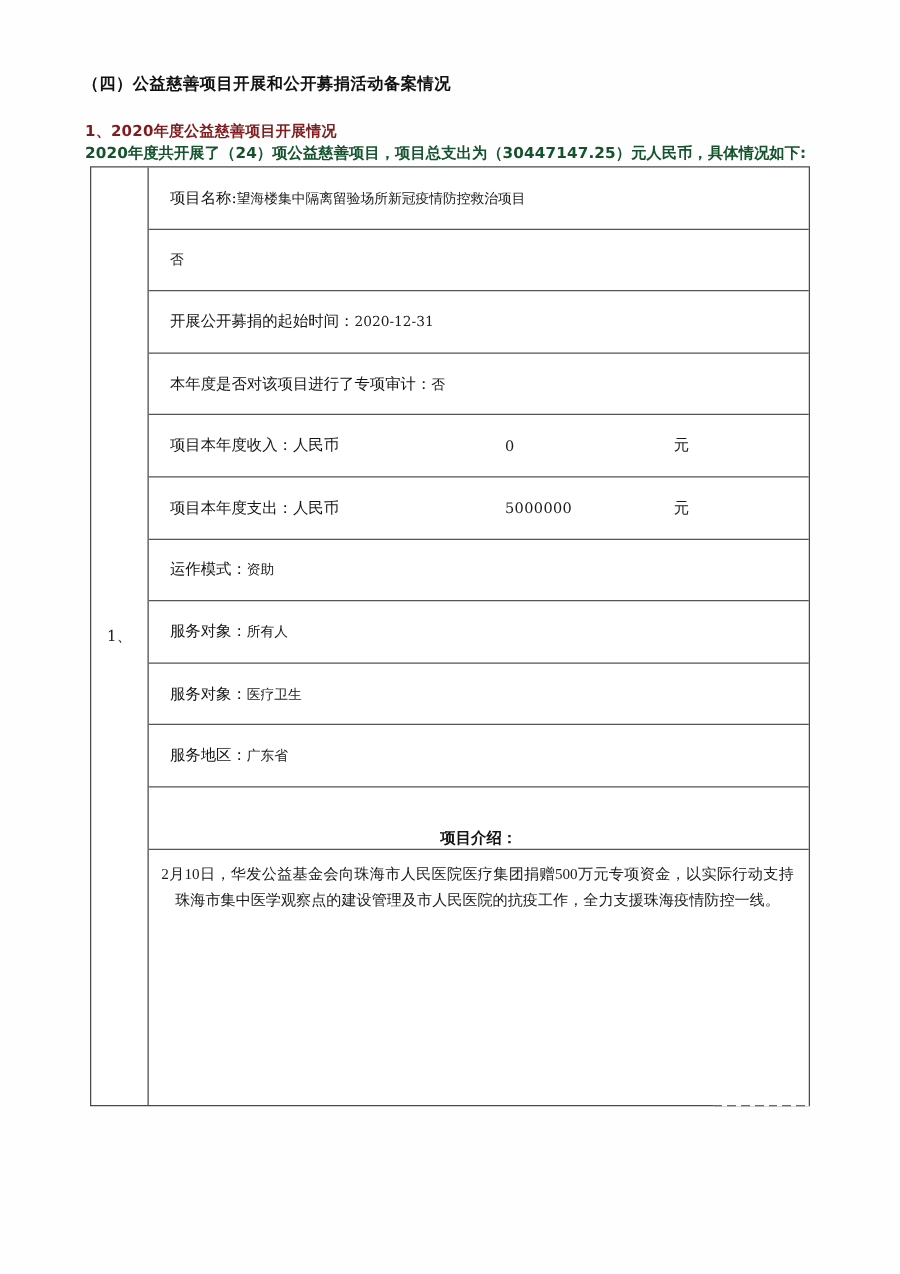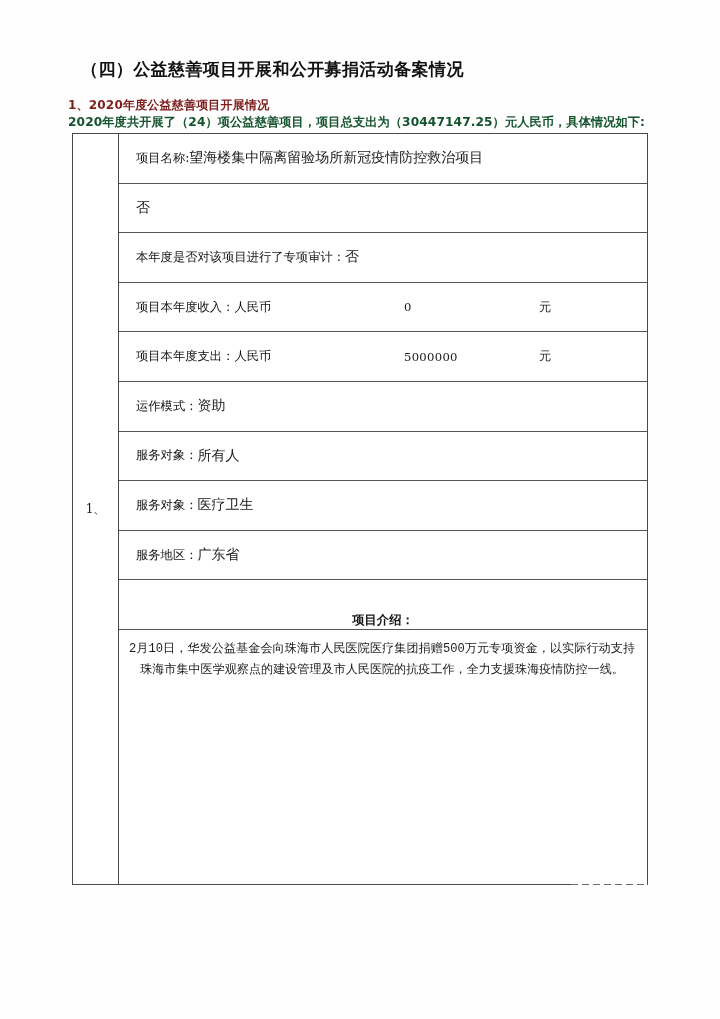--- a/index.html
+++ b/index.html
@@ -19,23 +19,23 @@
 
   .page {
     position: absolute;
     inset: 0;
     background: #fefefe;
   }
 
   
   .section-heading {
     position: absolute;
-    left: 81px;
+    left: 66px;
     top: 58px;
-    font-size: 17px;
+    font-size: 13px;
     font-weight: bold;
     letter-spacing: 0.4px;
     color: #111111;
     white-space: nowrap;
   }
 
   .sub-heading {
     position: absolute;
     left: 68px;
     top: 97px;
@@ -105,21 +105,21 @@
 
   .row-label {
     font-family: "DejaVu Serif", "Liberation Serif", serif;
     font-size: 12.3px;
     font-weight: normal;
     color: #141414;
     white-space: nowrap;
   }
   .row-value {
     font-family: "DejaVu Serif", "Liberation Serif", serif;
-    font-size: 14px;
+    font-size: 11px;
     font-weight: normal;
     color: #1b1b1b;
     white-space: nowrap;
   }
 
   
   .row.money {
     padding-left: 17px;
   }
   .money .amount {
@@ -149,21 +149,21 @@
     font-weight: bold;
   }
 
   
   .intro-body {
     flex: 1 1 auto;
     padding: 9px 12px 0 10px;
     box-sizing: border-box;
   }
   .intro-text {
-    font-family: Liberation Mono, monospace;
+    font-family: Liberation Serif, serif;
     font-size: 12.1px;
     line-height: 21.5px;
     color: #1b1b1b;
     text-align: justify;
     text-align-last: center;
     margin: 0;
   }
   .scan-dashes {
     position: absolute;
     left: 498px;
@@ -195,20 +195,24 @@
 
       <div class="row">
         <span class="row-label">项目名称:</span>
         <span class="row-value">望海楼集中隔离留验场所新冠疫情防控救治项目</span>
       </div>
 
       <div class="row">
         <span class="row-value">否</span>
       </div>
 
+      <div class="row">
+        <span class="row-label">开展公开募捐的起始时间：</span>
+        <span class="row-value">2020-12-31</span>
+      </div>
 
       <div class="row">
         <span class="row-label">本年度是否对该项目进行了专项审计：</span>
         <span class="row-value">否</span>
       </div>
 
       <div class="row money">
         <span class="row-label">项目本年度收入：人民币</span>
         <span class="amount">0</span>
         <span class="unit">元</span>

